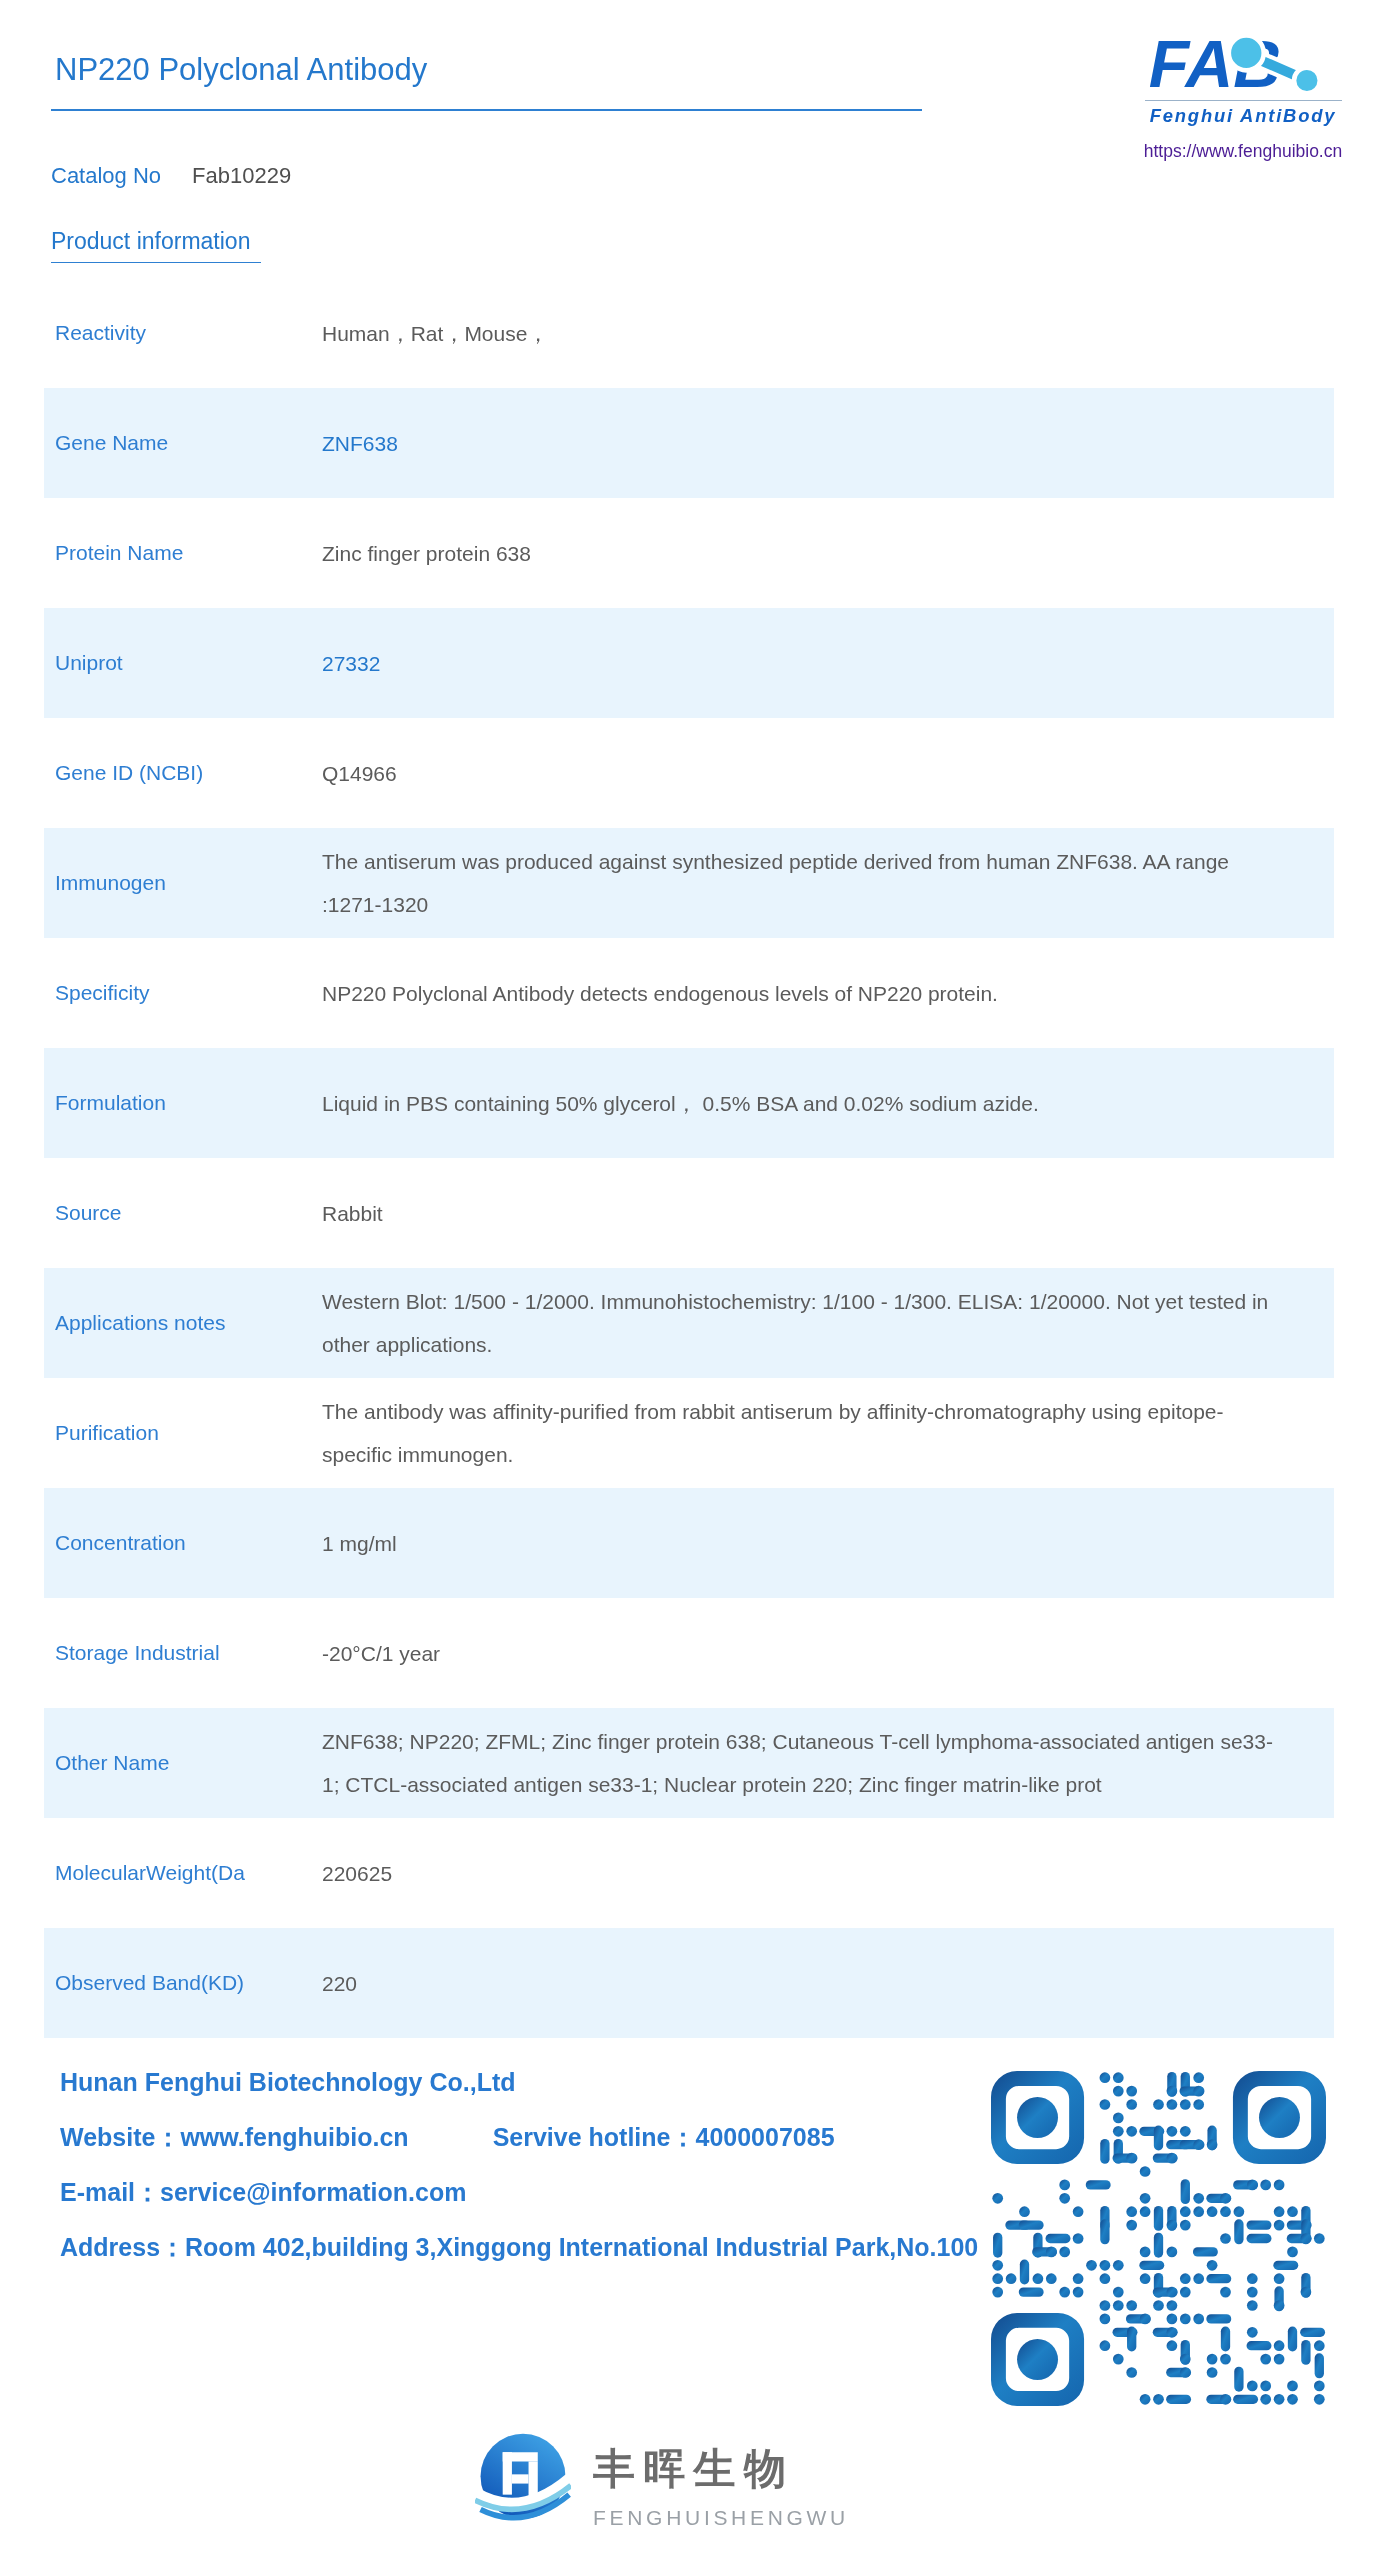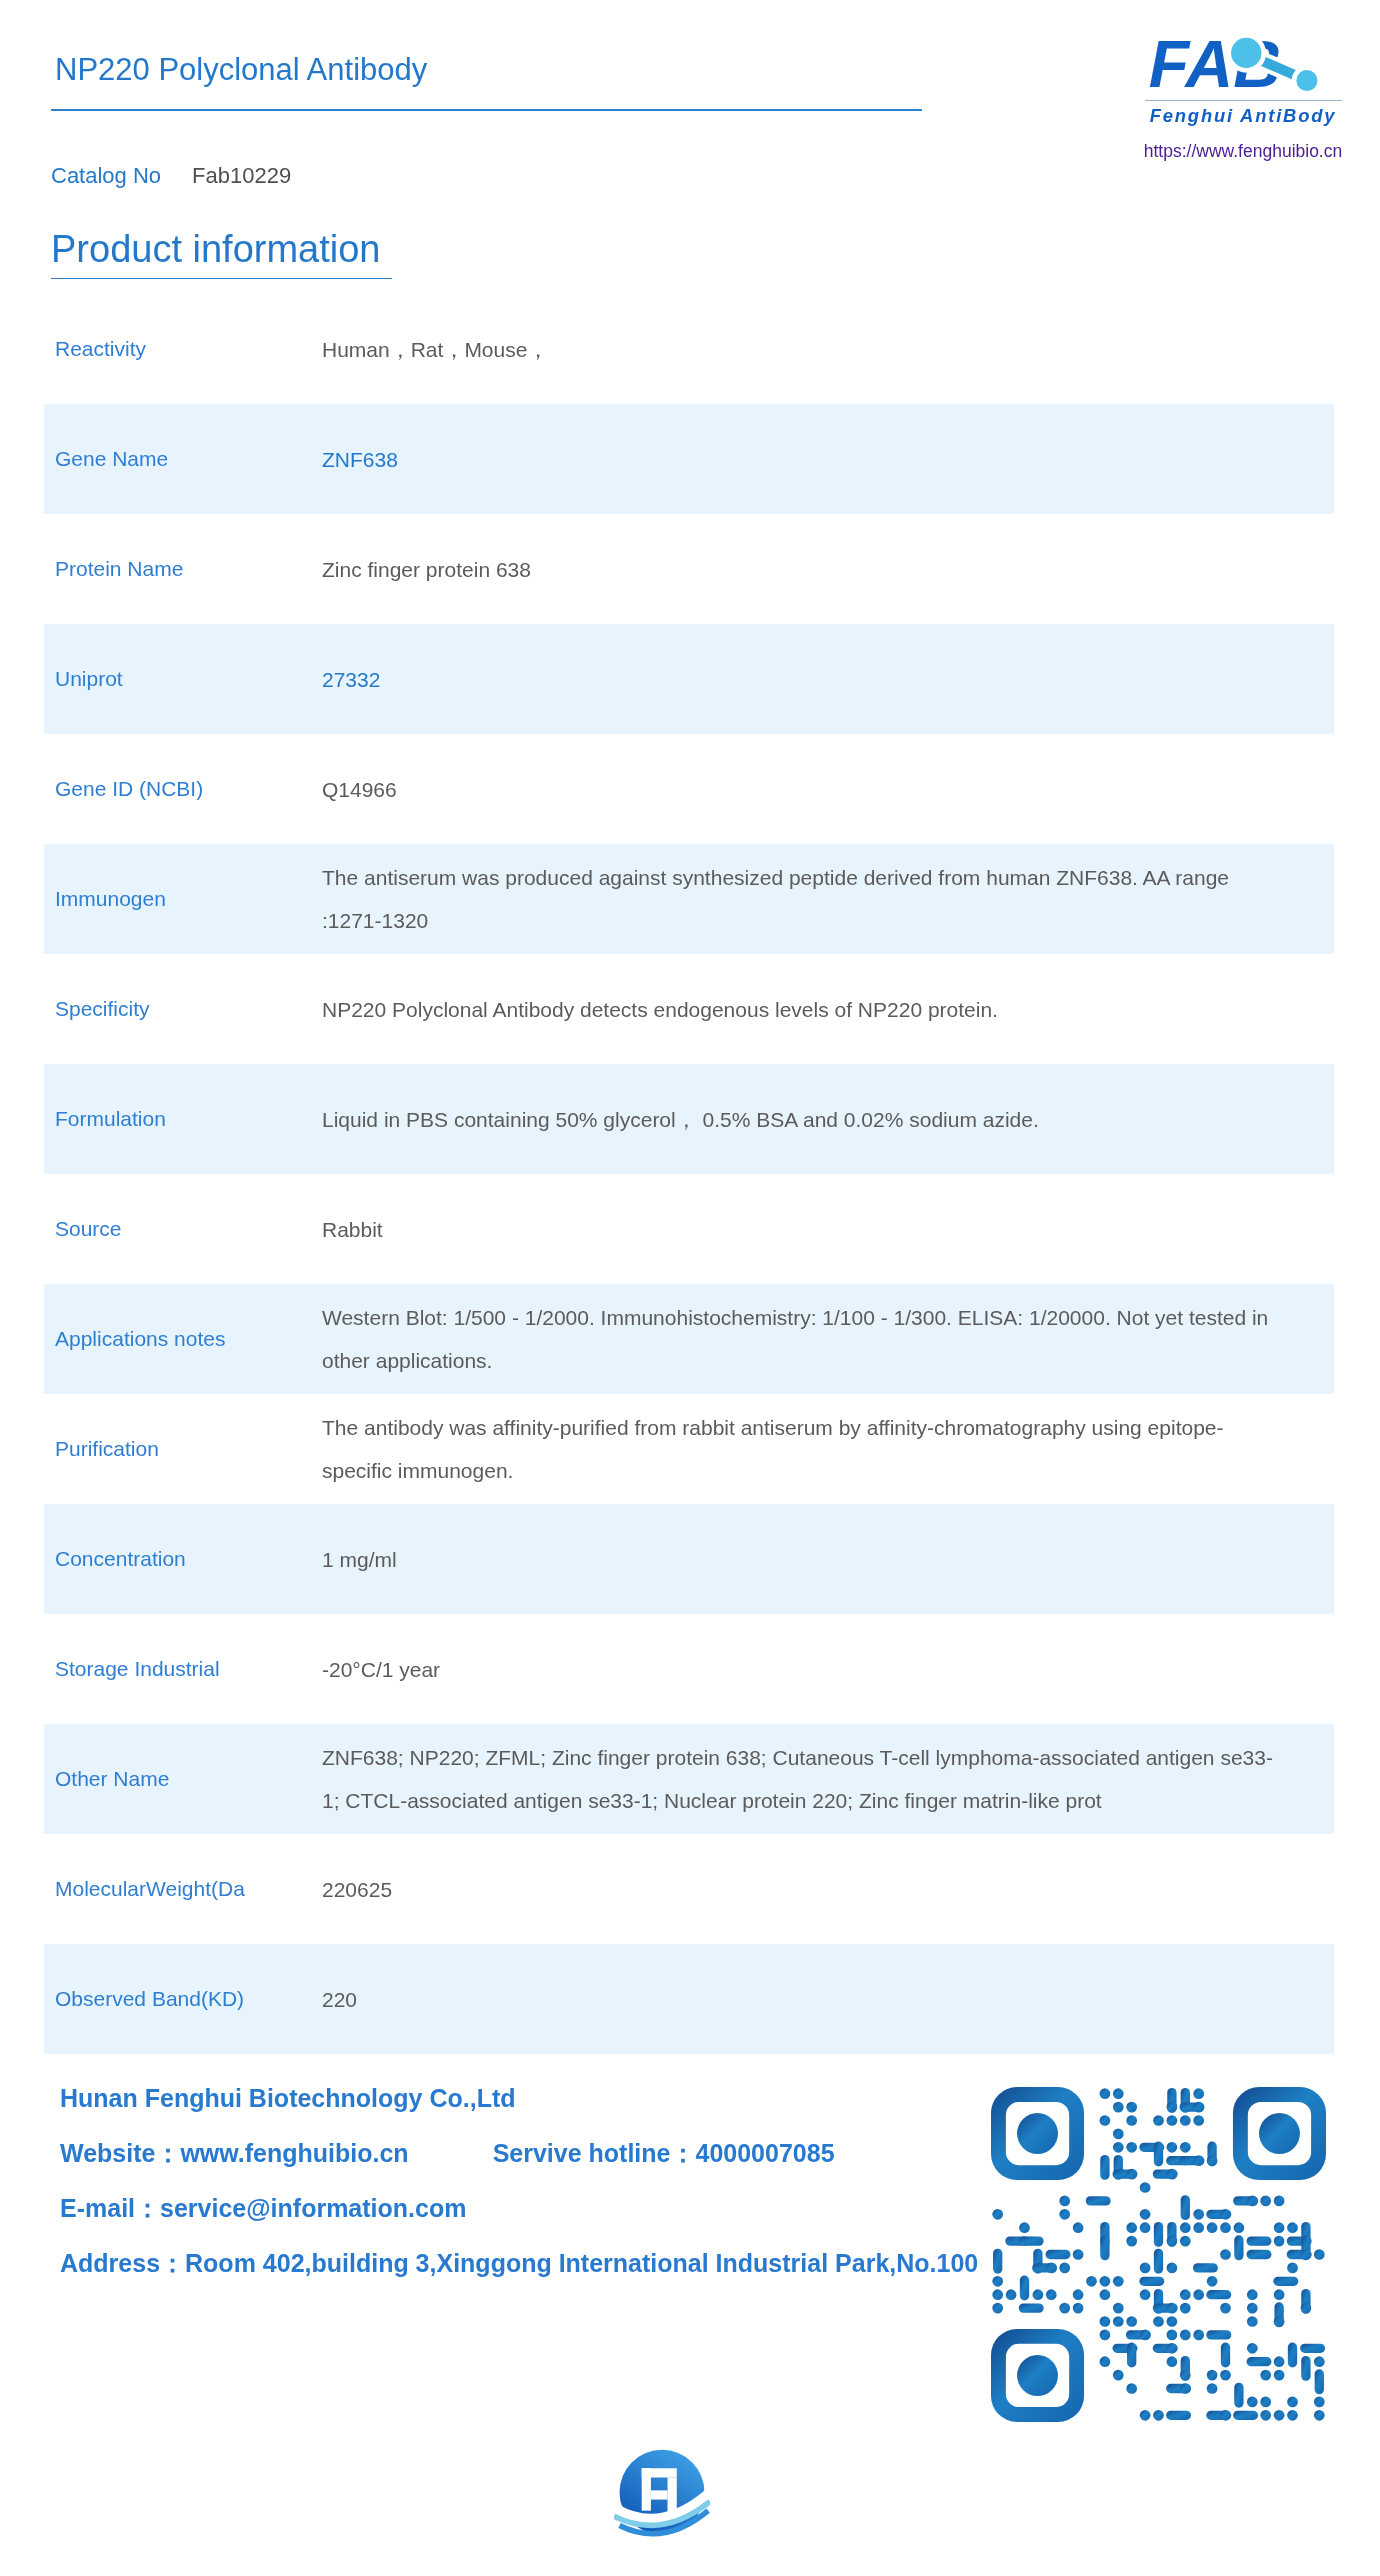--- a/index.html
+++ b/index.html
@@ -16,21 +16,21 @@
   .brand-rule { height:0.9px; background:#9bb2c9; margin:0 5.5px; }
   .brand-tagline { font-size:18.4px; font-weight:bold; font-style:italic; color:#1160c4; letter-spacing:1.8px; margin-top:3.7px; white-space:nowrap; }
   .brand-url { font-size:17.5px; color:#4c1d95; margin-top:14.7px; }
 
   
   .catalog { display:flex; gap:31px; margin:11px 0 0 51px; font-size:22px; }
   .catalog-label { color:#2478cc; }
   .catalog-value { color:#4f4f4f; }
 
   
-  .section-heading { display:block; width:fit-content; margin:39px 0 0 51px; font-size:38px; font-weight:400; color:#2478cc; border-bottom:1.8px solid #2e80d2; padding:0 11px 7.4px 0; }
+  .section-heading { display:block; width:fit-content; margin:39px 0 0 51px; font-size:23px; font-weight:400; color:#2478cc; border-bottom:1.8px solid #2e80d2; padding:0 11px 7.4px 0; }
 
   
   .product-table { margin:14.7px 0 0 44px; width:1290px; }
   .table-row { display:flex; align-items:center; min-height:110px; }
   .table-row:nth-child(even) { background:#e8f4fd; }
   .row-label { width:278px; padding-left:11px; flex-shrink:0; font-size:21px; color:#2e7ed2; }
   .row-value { flex:1; max-width:980px; font-size:21px; color:#5b5b5b; line-height:2.05; padding-right:28px; }
   .row-value.link { color:#2478cc; }
 
   
@@ -392,16 +392,20 @@
           <path d="M30,24 h38 v10 h-38 z"></path>
           <path d="M30,24 v46 h10 v-46 z"></path>
           <path d="M40,48 h18 v10 h-18 z"></path>
           <path d="M58,34 v40 h10 v-40 z"></path>
         </g>
         <path d="M2,68 Q50,96 102,52" stroke="#ffffff" stroke-width="11" fill="none"></path>
         <path d="M0,76 Q52,102 104,60" stroke="#7fcde8" stroke-width="6" fill="none"></path>
         <path d="M6,86 Q54,110 102,70" stroke="#2e8fd8" stroke-width="6" fill="none"></path>
       </svg>
     </div>
+    <div class="logo-names">
+      <span class="logo-text-cn">丰晖生物</span>
+      <span class="logo-text-en">FENGHUISHENGWU</span>
+    </div>
   </div>
 
 </div>
 
 
 </body></html>

